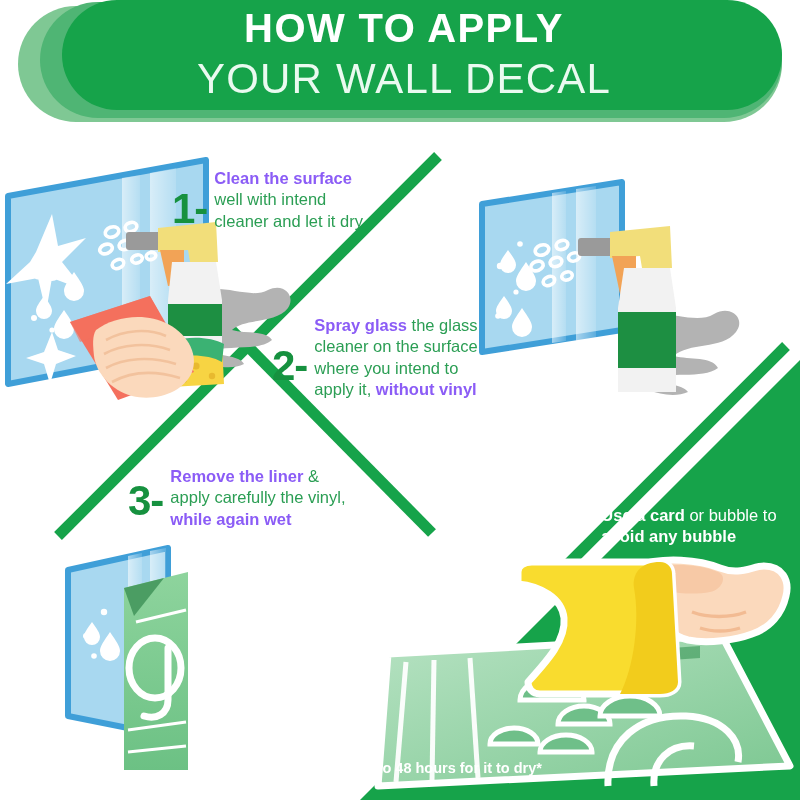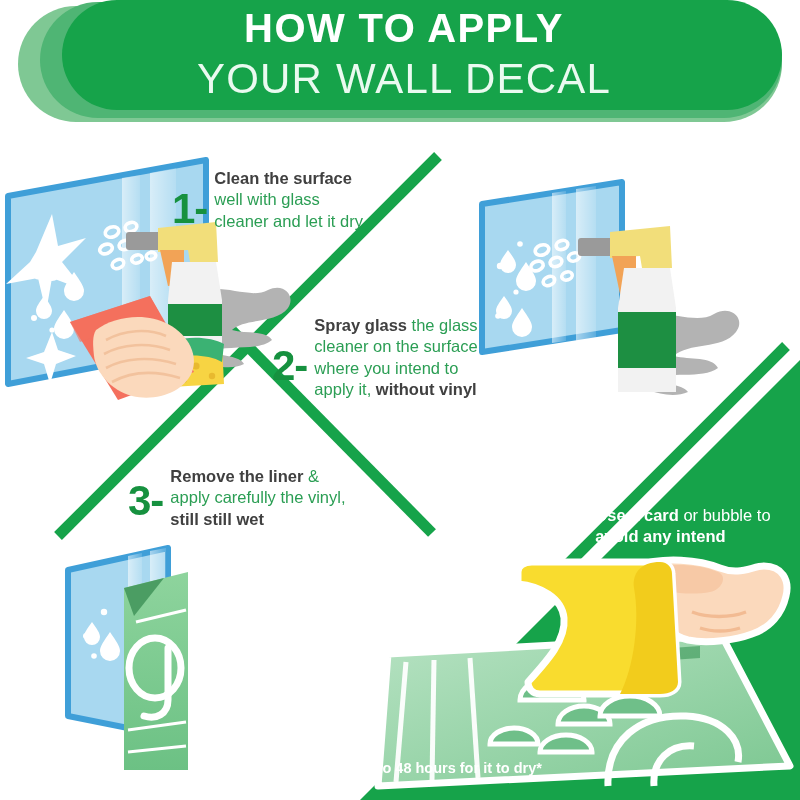--- a/index.html
+++ b/index.html
@@ -38,22 +38,22 @@
 
   
   .step{position:absolute;display:flex;align-items:flex-start;}
   .num{
     font-weight:bold;font-size:42px;line-height:0.92;color:#16913f;
     letter-spacing:-1px;white-space:nowrap;
   }
   .num.light{color:#ffffff;}
   .copy{font-size:16.5px;line-height:1.30;color:#2b9e54;}
   .copy.light{color:#ffffff;}
-  .copy b{font-weight:bold;color:#404040;}
-  .copy.light b{color:#ffffff;}
+  .copy b{font-weight:bold;color:#8b5cf6;}
+  .copy.light b{color:#ffffff;margin-left:6px;}
 
   #step1{left:172px;top:168px;width:210px;}
   #step1 .num{margin-right:7px;margin-top:22px;}
   #step1 .copy{width:156px;}
 
   #step2{left:272px;top:315px;width:245px;}
   #step2 .num{margin-right:7px;margin-top:32px;}
   #step2 .copy{width:184px;}
 
   #step3{left:128px;top:466px;width:240px;}
@@ -307,36 +307,36 @@
     <div class="banner banner-b1">
       <div class="ttl1">HOW TO APPLY</div>
       <div class="ttl2">YOUR WALL DECAL</div>
     </div>
   </div>
 
   <div id="textLayer" class="layer">
 
     <div class="step" id="step1">
       <div class="num">1-</div>
-      <div class="copy"><b>Clean the surface</b><span> well with glass cleaner and let it dry</span></div>
+      <div class="copy"><b>Clean the surface</b><span> well with intend cleaner and let it dry</span></div>
     </div>
 
     <div class="step" id="step2">
       <div class="num">2-</div>
       <div class="copy"><b>Spray glass</b><span> the glass cleaner on the surface where you intend to apply it, </span><b>without vinyl</b></div>
     </div>
 
     <div class="step" id="step3">
       <div class="num">3-</div>
-      <div class="copy"><b>Remove the liner</b><span> &amp; apply carefully the vinyl, </span><b>still still wet</b></div>
+      <div class="copy"><b>Remove the liner</b><span> &amp; apply carefully the vinyl, </span><b>while again wet</b></div>
     </div>
 
     <div class="step" id="step4">
       <div class="num light">4-</div>
-      <div class="copy light"><b>Use a card</b><span> or bubble to </span><b>avoid any intend</b></div>
+      <div class="copy light"><b>Use a card</b><span> or bubble to </span><b>avoid any bubble</b></div>
     </div>
   </div>
 
   <div id="footer">
     <span><span>*You must wait </span><b>31 to 48 hours for it to dry*</b></span>
   </div>
 
 </div>
 
 </body></html>

